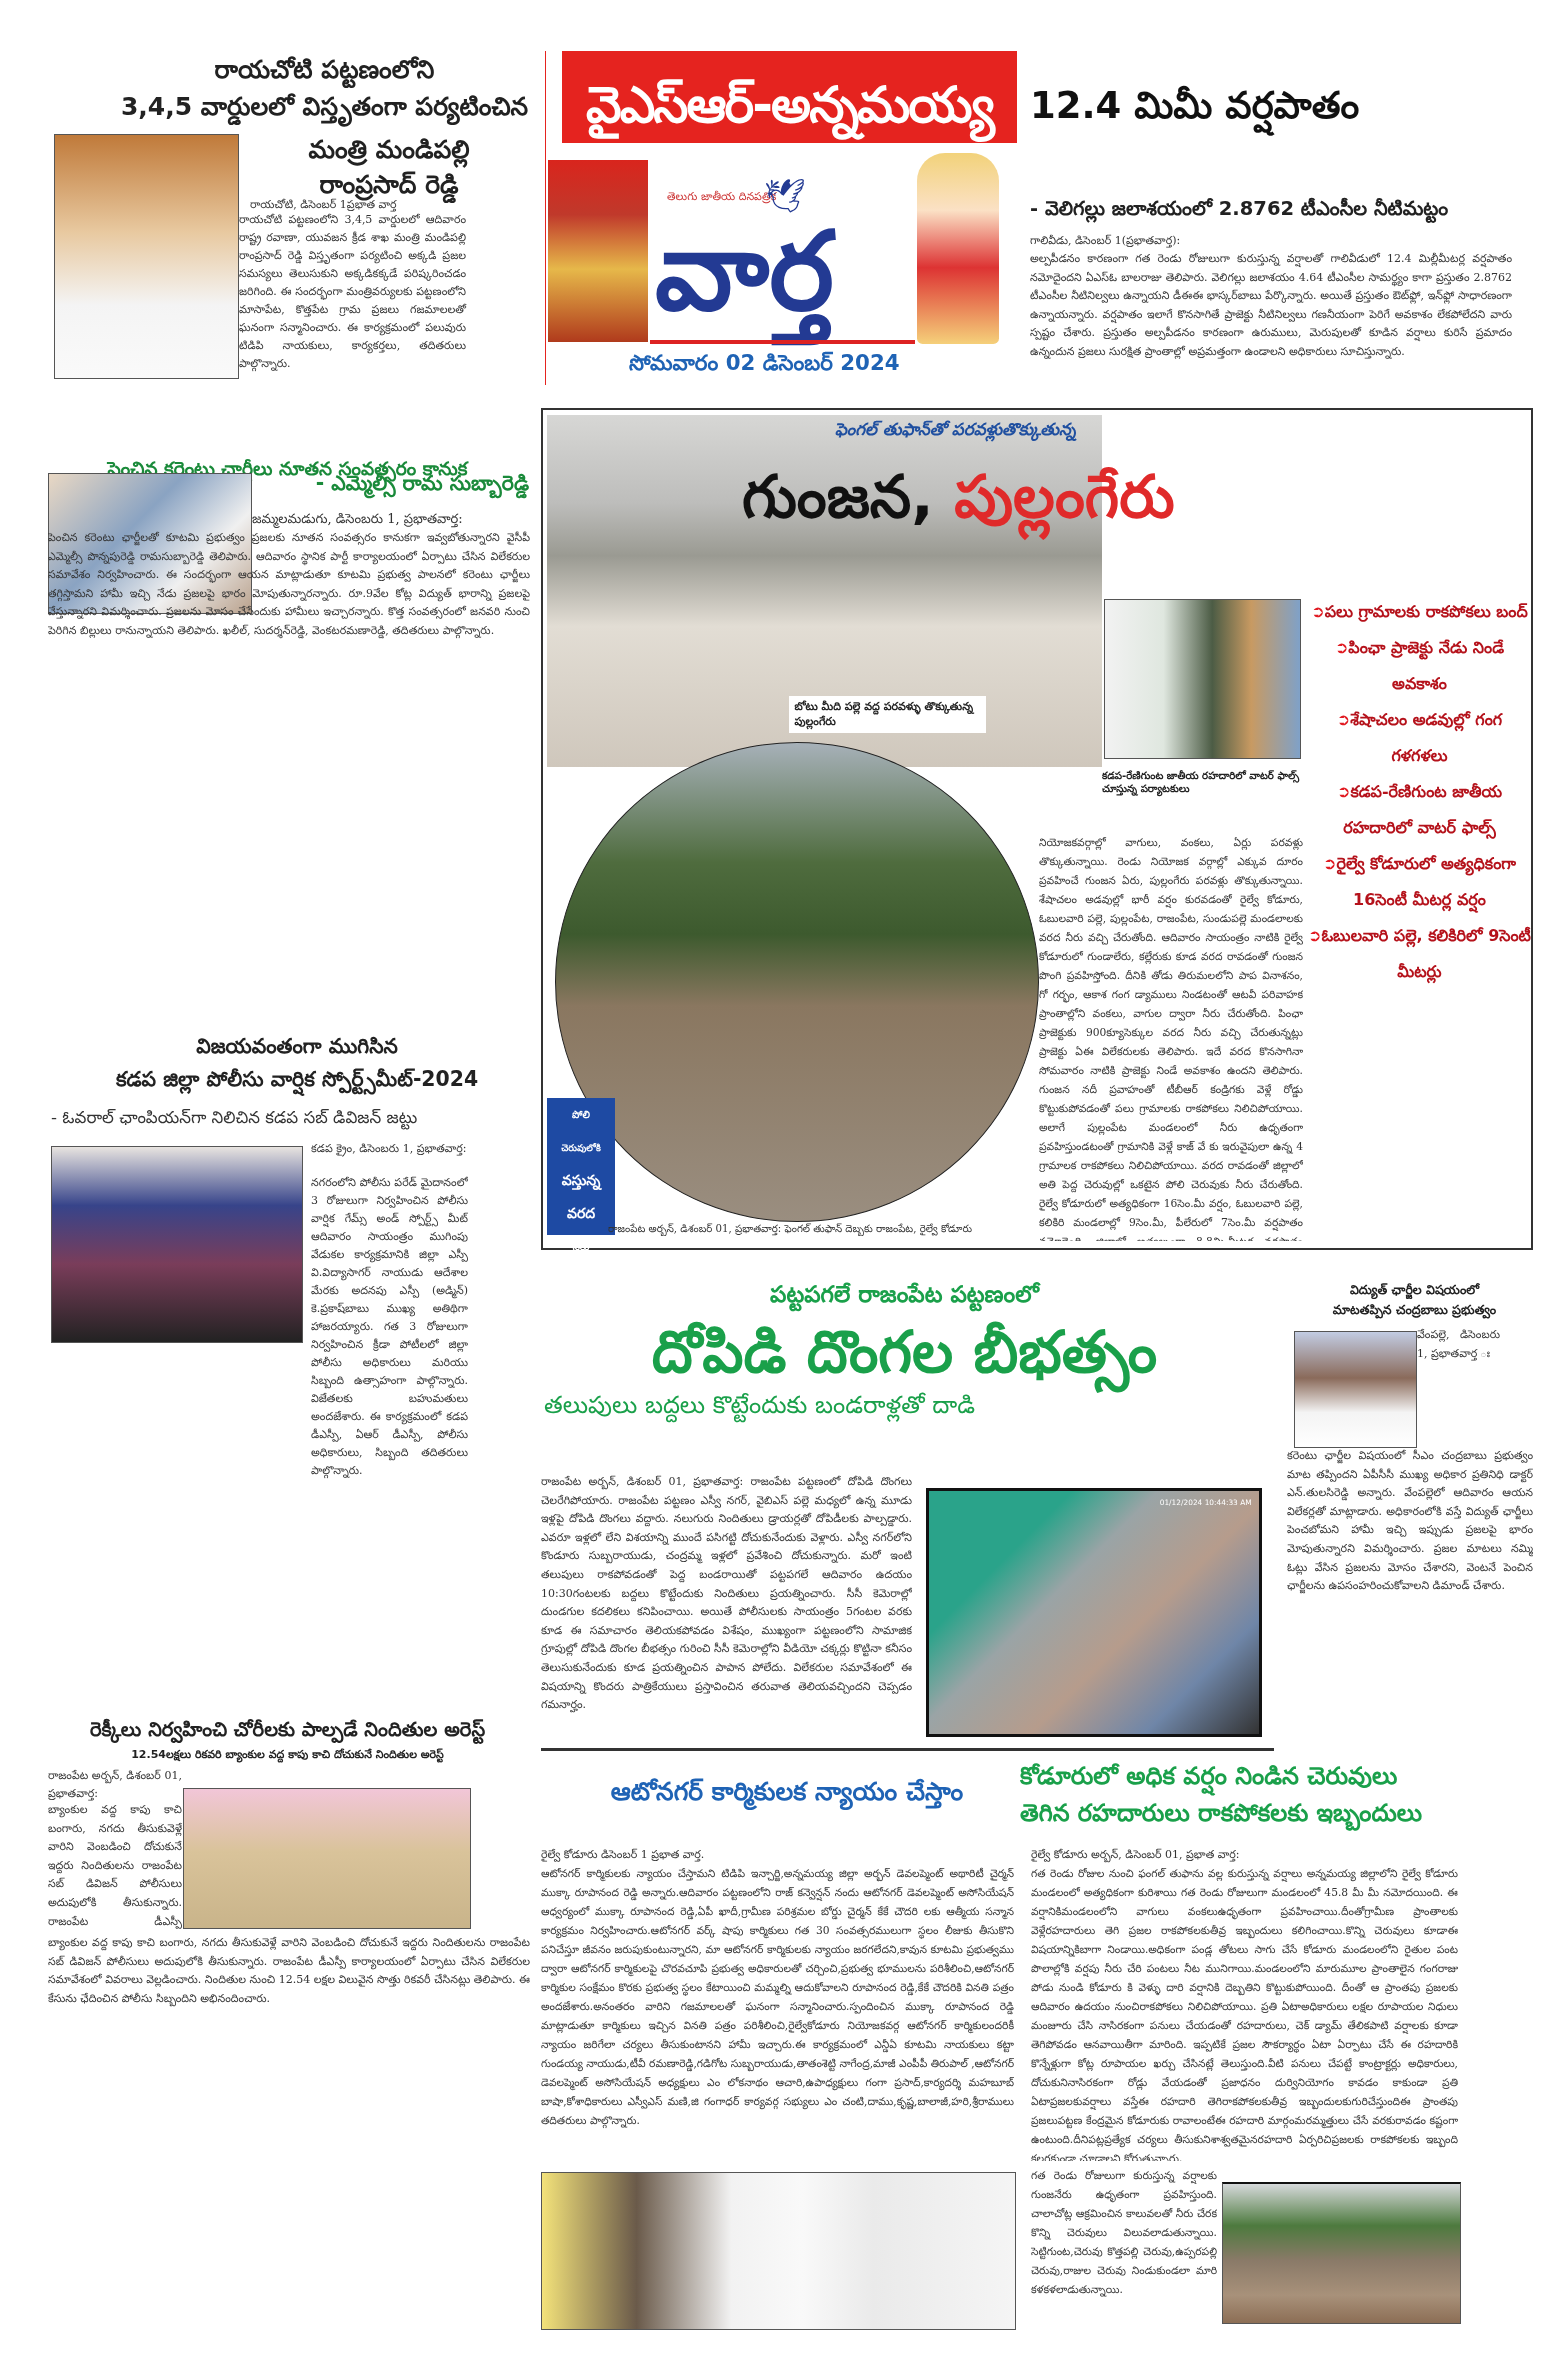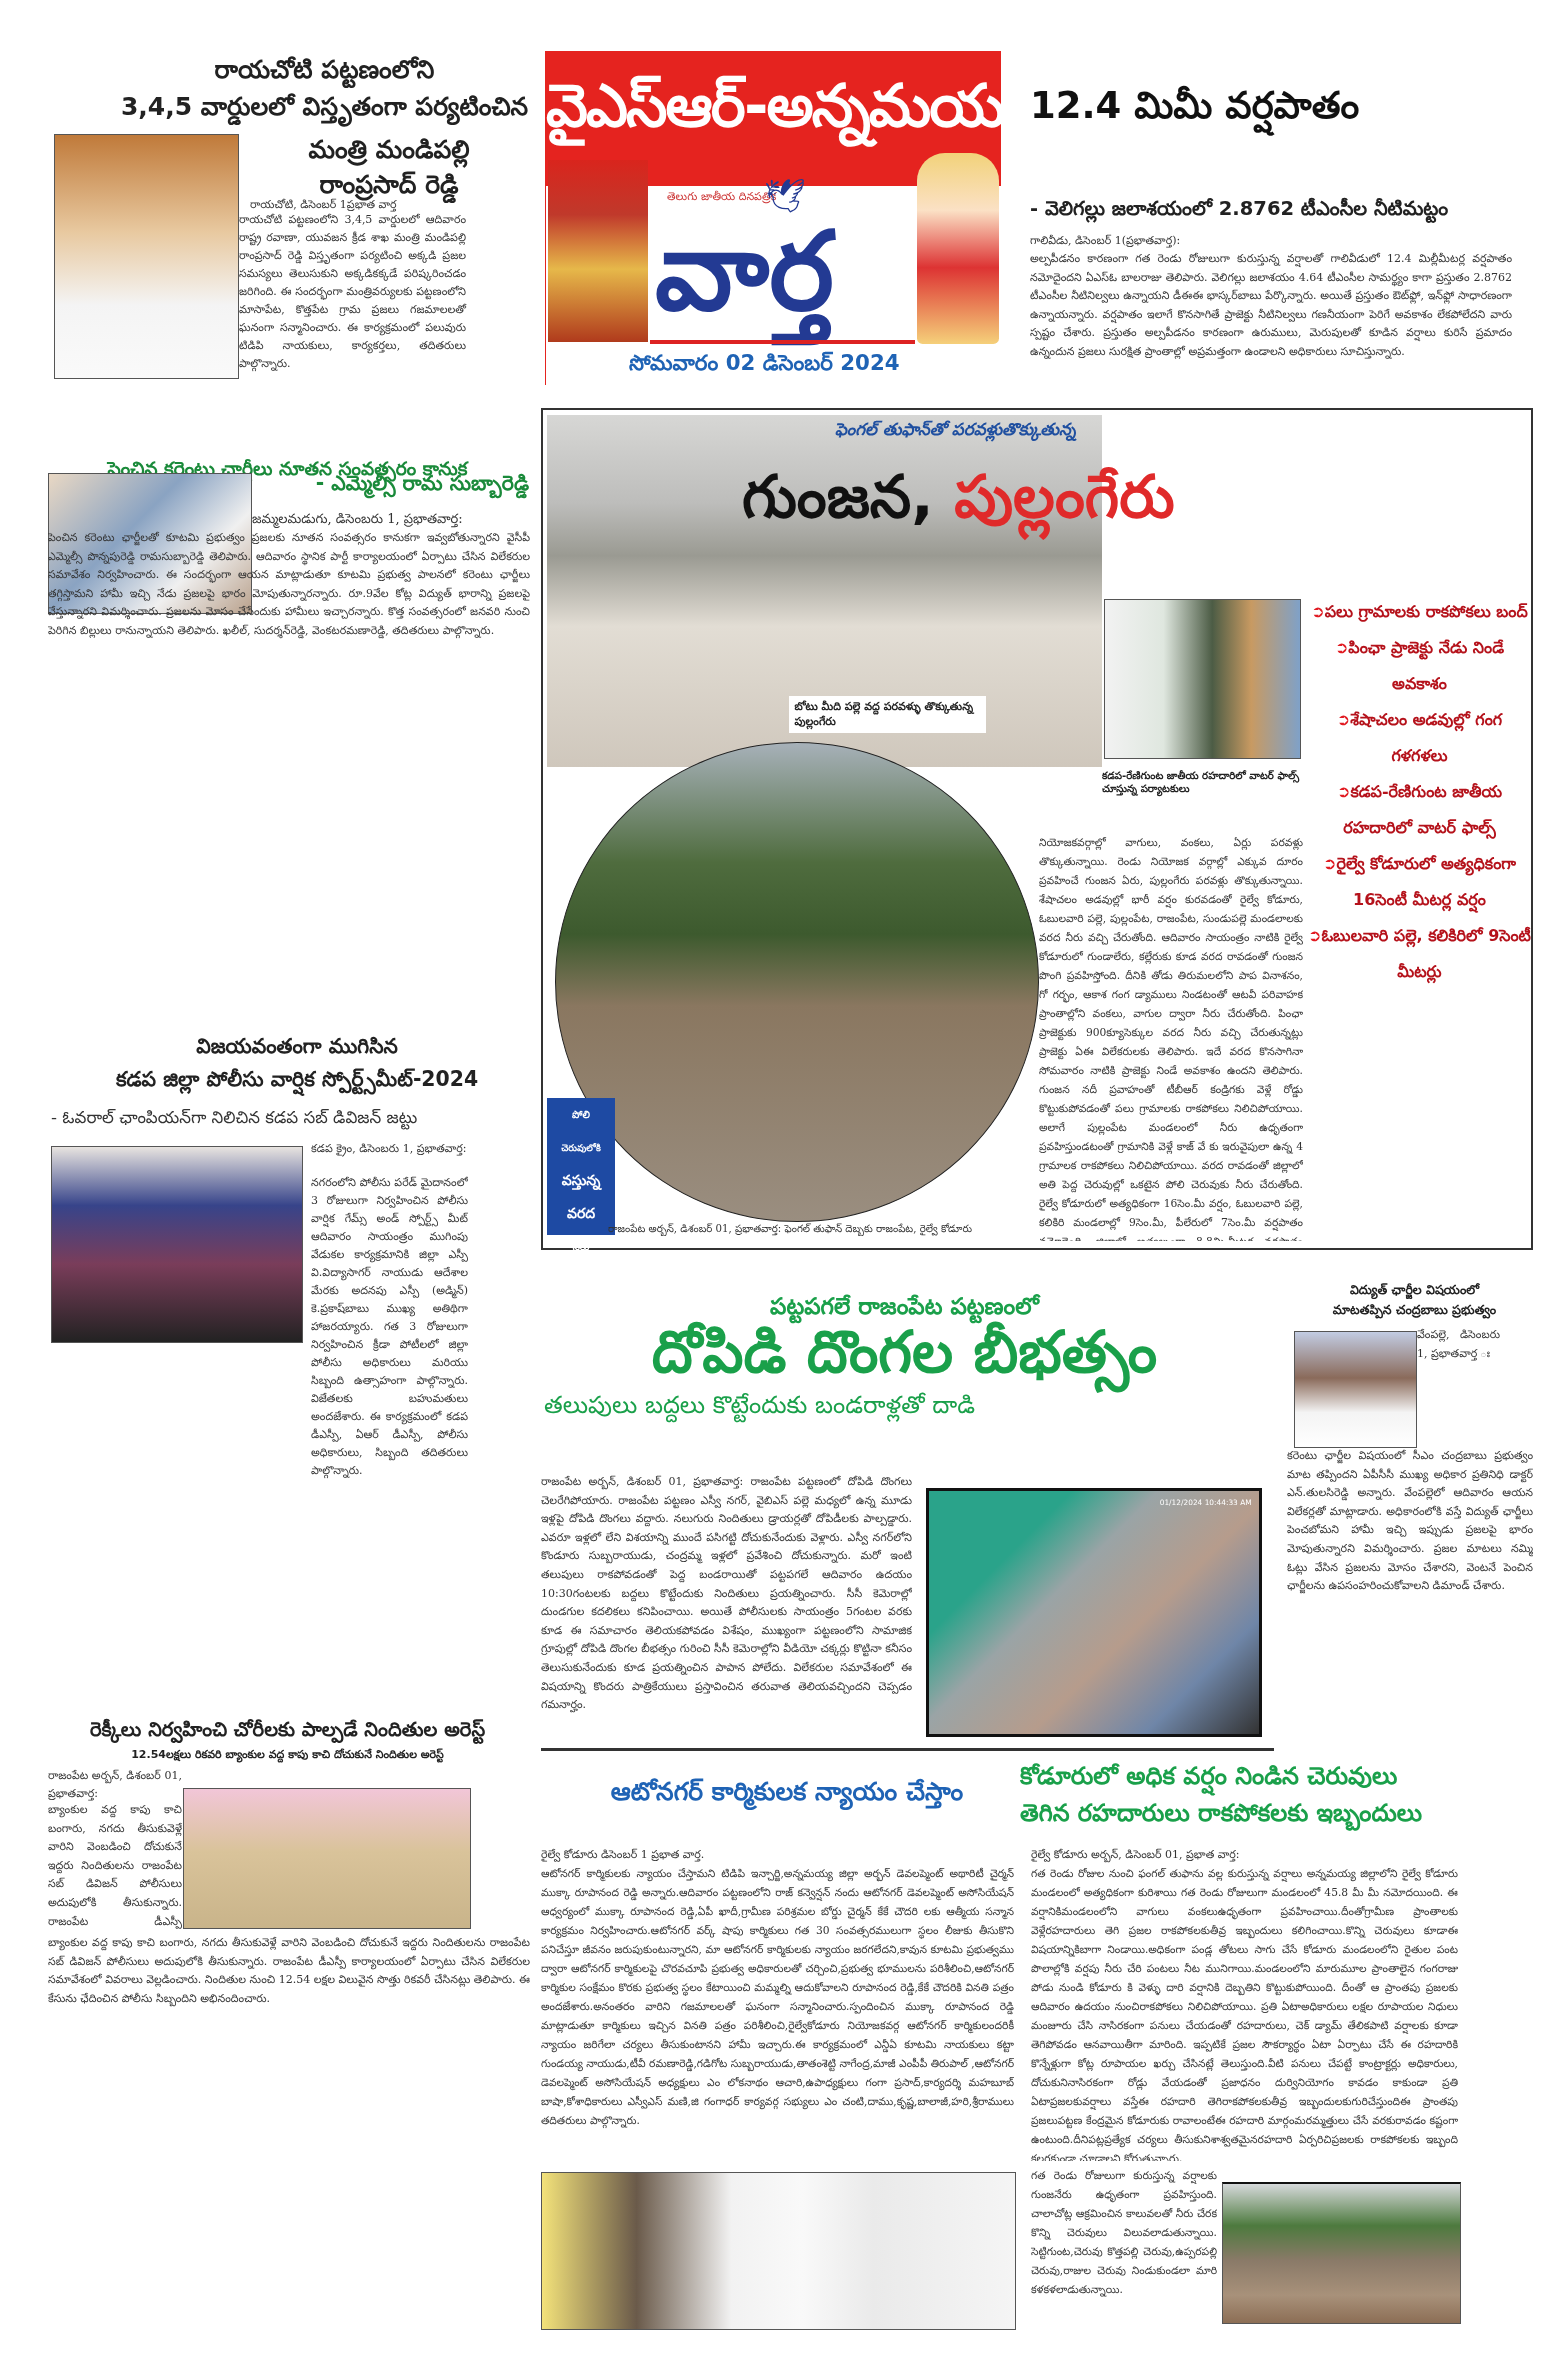--- a/index.html
+++ b/index.html
@@ -27,21 +27,21 @@
 </div>
 <div class="abs photo" style="left:54px;top:134px;width:183px;height:243px;background:linear-gradient(180deg,#c07a3a 0%,#e8c9a0 40%,#f4f4f4 70%,#fafafa 100%);"></div>
 <div class="abs hl" style="left:250px;top:134px;width:278px;font-size:25px;">
   <div>మంత్రి మండిపల్లి</div>
   <div style="margin-top:3.7px;">రాంప్రసాద్ రెడ్డి</div>
 </div>
 <div class="abs body-text" style="left:250px;top:197px;width:223px;font-size:11px;line-height:15px;">రాయచోటి, డిసెంబర్ 1ప్రభాత వార్త</div>
 <div class="abs body-text" style="left:239px;top:211px;width:227px;font-size:11px;line-height:18px;">రాయచోటి పట్టణంలోని 3,4,5 వార్డులలో ఆదివారం రాష్ట్ర రవాణా, యువజన క్రీడ శాఖ మంత్రి మండిపల్లి రాంప్రసాద్ రెడ్డి విస్తృతంగా పర్యటించి అక్కడి ప్రజల సమస్యలు తెలుసుకుని అక్కడికక్కడే పరిష్కరించడం జరిగింది. ఈ సందర్భంగా మంత్రివర్యులకు పట్టణంలోని మాసాపేట, కొత్తపేట గ్రామ ప్రజలు గజమాలలతో ఘనంగా సన్మానించారు. ఈ కార్యక్రమంలో పలువురు టిడిపి నాయకులు, కార్యకర్తలు, తదితరులు పాల్గొన్నారు.</div>
 
 <div class="abs" style="left:545px;top:51px;width:455px;height:334px;border-left:1.9px solid #e5231f;">
-  <div class="mast-red" style="position:absolute;left:0;top:0;width:455px;height:135px;font-size:59px;">వైఎస్ఆర్-అన్నమయ్య</div>
+  <div class="mast-red" style="position:absolute;left:16px;top:0;width:455px;height:92px;font-size:50px;">వైఎస్ఆర్-అన్నమయ్య</div>
   <div style="position:absolute;left:1.9px;top:109px;width:100px;height:182px;background:linear-gradient(180deg,#d9251d 0%,#c0392b 30%,#e6b84a 60%,#b03a1c 100%);"></div>
   <div style="position:absolute;left:121px;top:139px;font-size:11px;color:#c33;">తెలుగు జాతీయ దినపత్రిక</div>
   <div style="position:absolute;left:218px;top:125px;font-size:33px;color:#233a93;">🕊</div>
   <div class="mast-blue" style="position:absolute;left:109px;top:156px;font-size:109px;line-height:130px;">వార్త</div>
   <div style="position:absolute;left:371px;top:102px;width:82px;height:191px;background:linear-gradient(180deg,#f2d27a 0%,#fbe1c5 30%,#d33 60%,#f5d07a 100%);border-radius:28px 28px 5.6px 5.6px;"></div>
   <div style="position:absolute;left:104px;top:289px;width:265px;height:3.7px;background:#d22;"></div>
   <div class="mast-date" style="position:absolute;left:83px;top:299px;font-size:21.3px;">సోమవారం 02 డిసెంబర్ 2024</div>
 </div>
 
 <div class="abs hl" style="left:1030px;top:74px;width:501px;text-align:left;font-size:37px;color:#111;line-height:63px;">
@@ -95,21 +95,21 @@
 
 <div class="abs" style="left:1308px;top:594px;width:223px;">
   <div class="bullet"><span class="arrow">➲</span><span>పలు గ్రామాలకు రాకపోకలు బంద్</span></div>
   <div class="bullet"><span class="arrow">➲</span><span>పింఛా ప్రాజెక్టు నేడు నిండే అవకాశం</span></div>
   <div class="bullet"><span class="arrow">➲</span><span>శేషాచలం అడవుల్లో గంగ గళగళలు</span></div>
   <div class="bullet"><span class="arrow">➲</span><span>కడప-రేణిగుంట జాతీయ రహదారిలో వాటర్ ఫాల్స్</span></div>
   <div class="bullet"><span class="arrow">➲</span><span>రైల్వే కోడూరులో అత్యధికంగా 16సెంటీ మీటర్ల వర్షం</span></div>
   <div class="bullet"><span class="arrow">➲</span><span>ఓబులవారి పల్లె, కలికిరిలో 9సెంటీ మీటర్లు</span></div>
 </div>
 
-<div class="abs hl" style="left:538px;top:1280px;width:733px;font-size:23px;color:#1aa04a;margin-top:12px;">పట్టపగలే రాజంపేట పట్టణంలో</div>
+<div class="abs hl" style="left:538px;top:1280px;width:733px;font-size:23px;color:#1aa04a;">పట్టపగలే రాజంపేట పట్టణంలో</div>
 <div class="abs hl" style="left:538px;top:1308px;width:733px;font-size:58px;color:#1aa04a;line-height:89px;">దోపిడి దొంగల బీభత్సం</div>
 <div class="abs" style="left:538px;top:1391px;width:733px;font-size:24px;color:#1aa04a;white-space:nowrap;margin-left:6px;">తలుపులు బద్దలు కొట్టేందుకు బండరాళ్లతో దాడి</div>
 <div class="abs body-text" style="left:541px;top:1473px;width:371px;font-size:11px;line-height:18.6px;height:250px;overflow:hidden;">రాజంపేట అర్బన్, డిశంబర్ 01, ప్రభాతవార్త: రాజంపేట పట్టణంలో దోపిడి దొంగలు చెలరేగిపోయారు. రాజంపేట పట్టణం ఎస్వీ నగర్, వైబిఎస్ పల్లె మధ్యలో ఉన్న మూడు ఇళ్లపై దోపిడి దొంగలు వద్దారు. నలుగురు నిందితులు డ్రాయర్లతో దోపిడీలకు పాల్పడ్డారు. ఎవరూ ఇళ్లలో లేని విశయాన్ని ముందే పసిగట్టి దోచుకునేందుకు వెళ్లారు. ఎస్వీ నగర్‌లోని కొండూరు సుబ్బరాయుడు, చంద్రమ్మ ఇళ్లలో ప్రవేశించి దోచుకున్నారు. మరో ఇంటి తలుపులు రాకపోవడంతో పెద్ద బండరాయితో పట్టపగలే ఆదివారం ఉదయం 10:30గంటలకు బద్దలు కొట్టేందుకు నిందితులు ప్రయత్నించారు. సీసీ కెమెరాల్లో దుండగుల కదలికలు కనిపించాయి. అయితే పోలీసులకు సాయంత్రం 5గంటల వరకు కూడ ఈ సమాచారం తెలియకపోవడం విశేషం, ముఖ్యంగా పట్టణంలోని సామాజిక గ్రూపుల్లో దోపిడి దొంగల బీభత్సం గురించి సీసీ కెమెరాల్లోని వీడియో చక్కర్లు కొట్టినా కనీసం తెలుసుకునేందుకు కూడ ప్రయత్నించిన పాపాన పోలేదు. విలేకరుల సమావేశంలో ఈ విషయాన్ని కొందరు పాత్రికేయులు ప్రస్తావించిన తరువాత తెలియవచ్చిందని చెప్పడం గమనార్హం.</div>
 <div class="abs photo" style="left:926px;top:1488px;width:336px;height:249px;background:linear-gradient(135deg,#2aa38a 0%,#2aa38a 25%,#9aa4a6 40%,#b69c8c 60%,#6f86a8 80%,#333 100%);border:3.7px solid #111;box-sizing:border-box;">
   <div style="position:absolute;right:7.4px;top:7.4px;font-size:7.4px;color:#fff;">01/12/2024 10:44:33 AM</div>
 </div>
 
 <div class="abs hl" style="left:1280px;top:1280px;width:269px;font-size:12.5px;line-height:20.4px;">
   <div>విద్యుత్ ఛార్జీల విషయంలో</div>
   <div>మాటతప్పిన చంద్రబాబు ప్రభుత్వం</div>

